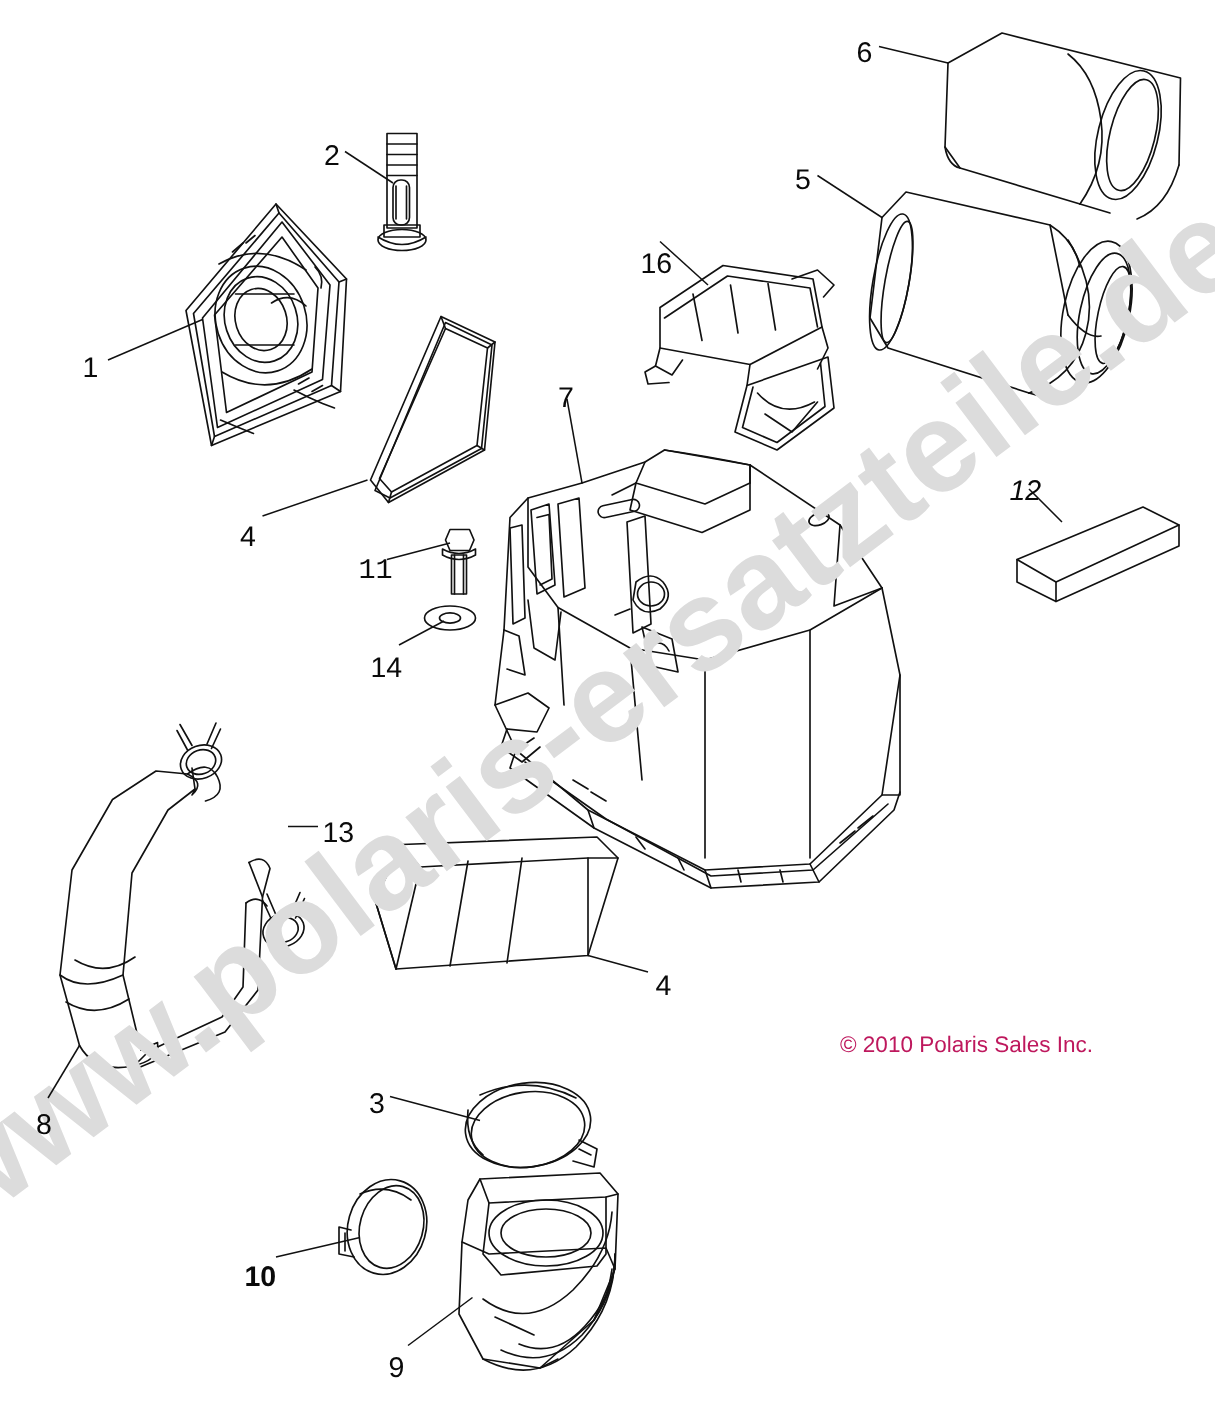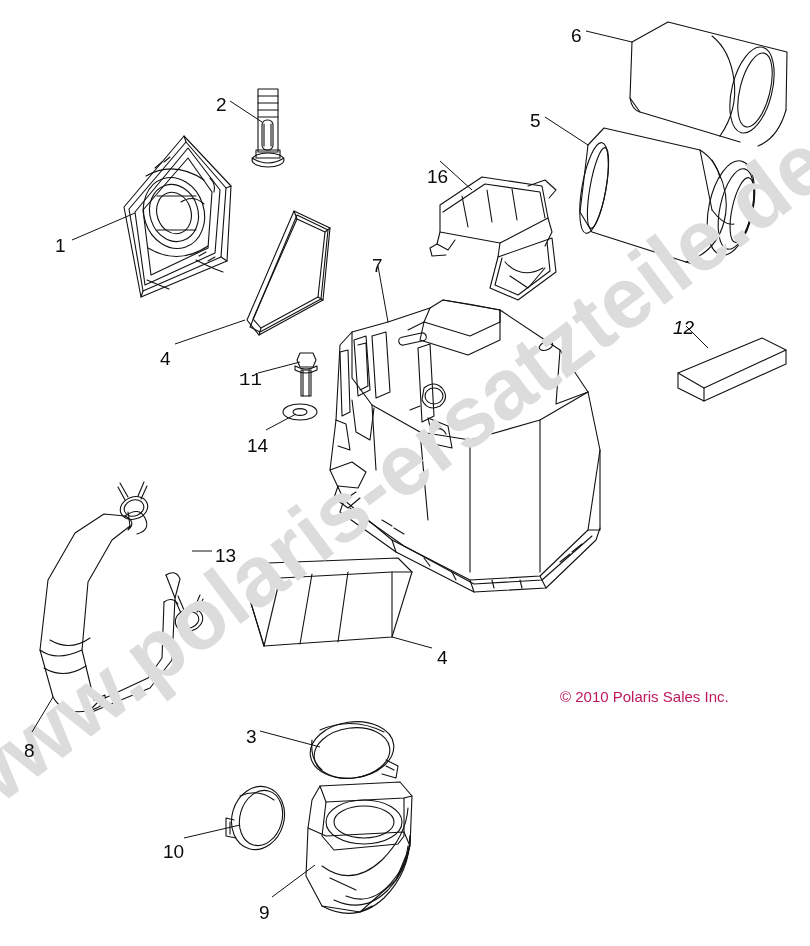--- a/index.html
+++ b/index.html
@@ -260,21 +260,21 @@
   <div id="labels">
       <div class="lbl" style="left: 55px; top: 236px;">1</div>
       <div class="lbl" style="left: 216px; top: 95px;">2</div>
       <div class="lbl" style="left: 246px; top: 727px;">3</div>
       <div class="lbl" style="left: 160px; top: 349px;">4</div>
       <div class="lbl" style="left: 530px; top: 111px;">5</div>
       <div class="lbl" style="left: 571px; top: 26px;">6</div>
       <div class="lbl" style="left: 372px; top: 256px;">7</div>
       <div class="lbl" style="left: 24px; top: 741px;">8</div>
       <div class="lbl" style="left: 259px; top: 903px;">9</div>
-      <div class="lbl" style="left: 163px; top: 842px;">10</div>
+      <div class="lbl" style="left: 163px; top: 842px; font-weight: bold;">10</div>
       <div class="lbl" style="left: 239px; top: 371px; font-family: Liberation Mono, monospace;">11</div>
       <div class="lbl" style="left: 673px; top: 318px; font-style: italic;">12</div>
       <div class="lbl" style="left: 215px; top: 546px; text-align: right;">13</div>
       <div class="lbl" style="left: 247px; top: 436px;">14</div>
       <div class="lbl" style="left: 437px; top: 648px;">4</div>
       <div class="lbl" style="left: 427px; top: 167px;">16</div>
     </div>
 
   <div id="copyright">
     <span class="cmark">©</span>

